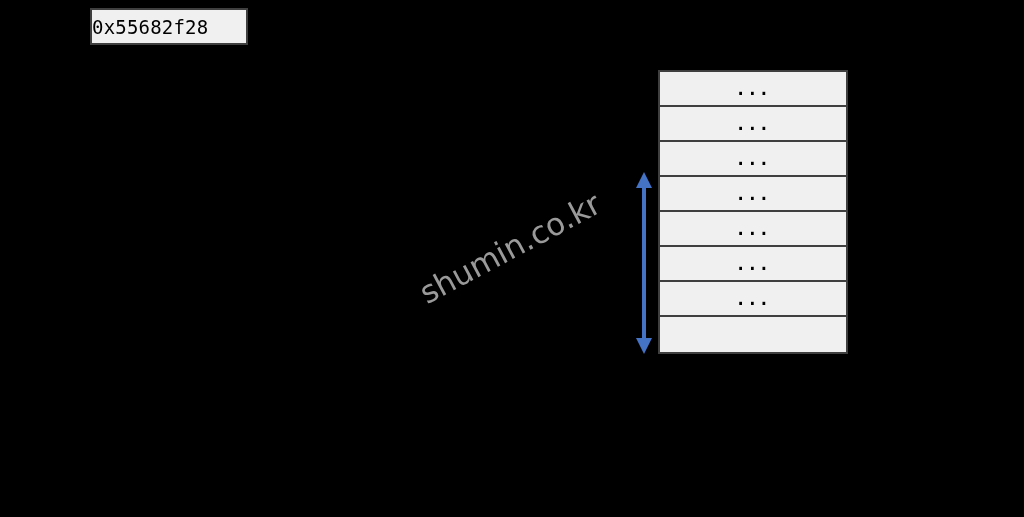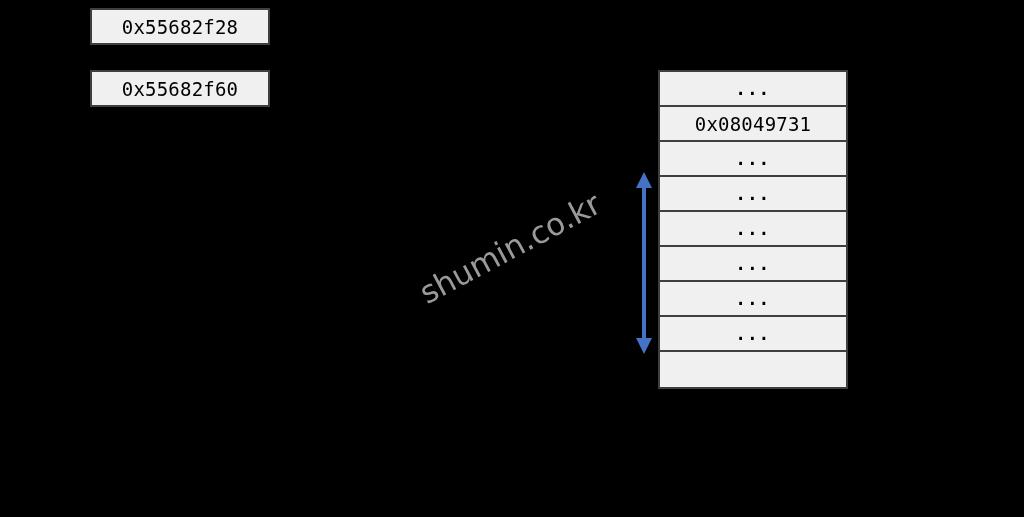--- a/index.html
+++ b/index.html
@@ -14,28 +14,28 @@
     height: 517px;
     background: #000000;
     overflow: hidden;
     font-family: "DejaVu Sans Mono", "Liberation Mono", monospace;
   }
 
   
   .addr-box {
     position: absolute;
     left: 90px;
-    width: 180px;
+    width: 158px;
     height: 37px;
     background: #f0f0f0;
     border: 2px solid #3f3f3f;
     box-sizing: border-box;
     display: flex;
     align-items: center;
-    justify-content: center;
+    justify-content: flex-start;
     font-family: "DejaVu Sans Mono", "Liberation Mono", monospace;
     font-size: 19px;
     color: #000000;
     letter-spacing: 0.2px;
   }
   #addr-box-0 { top: 8px; }
   #addr-box-1 { top: 70px; }
 
   
   #stack-table {
@@ -98,33 +98,29 @@
 </style>
 </head>
 <body>
 
 <div id="canvas">
 
   <div class="addr-box" id="addr-box-0">
     <span>0x55682f28</span>
   </div>
 
-  <div class="addr-box" id="addr-box-1">
-    <span>0x55682f60</span>
-  </div>
 
   <svg id="range-arrow" viewBox="0 0 32 190">
     <line x1="16" y1="14" x2="16" y2="176" stroke="#4472c4" stroke-width="4"></line>
     <polygon points="16,4 8,20 24,20" fill="#4472c4"></polygon>
     <polygon points="16,186 8,170 24,170" fill="#4472c4"></polygon>
   </svg>
 
   <div id="stack-table">
     <div class="stack-row ellipsis"><span>...</span></div>
-    <div class="stack-row"><span>0x08049731</span></div>
     <div class="stack-row ellipsis"><span>...</span></div>
     <div class="stack-row ellipsis"><span>...</span></div>
     <div class="stack-row ellipsis"><span>...</span></div>
     <div class="stack-row ellipsis"><span>...</span></div>
     <div class="stack-row ellipsis"><span>...</span></div>
     <div class="stack-row ellipsis"><span>...</span></div>
     <div class="stack-row"><span></span></div>
   </div>
 
   <div id="watermark">shumin.co.kr</div>

